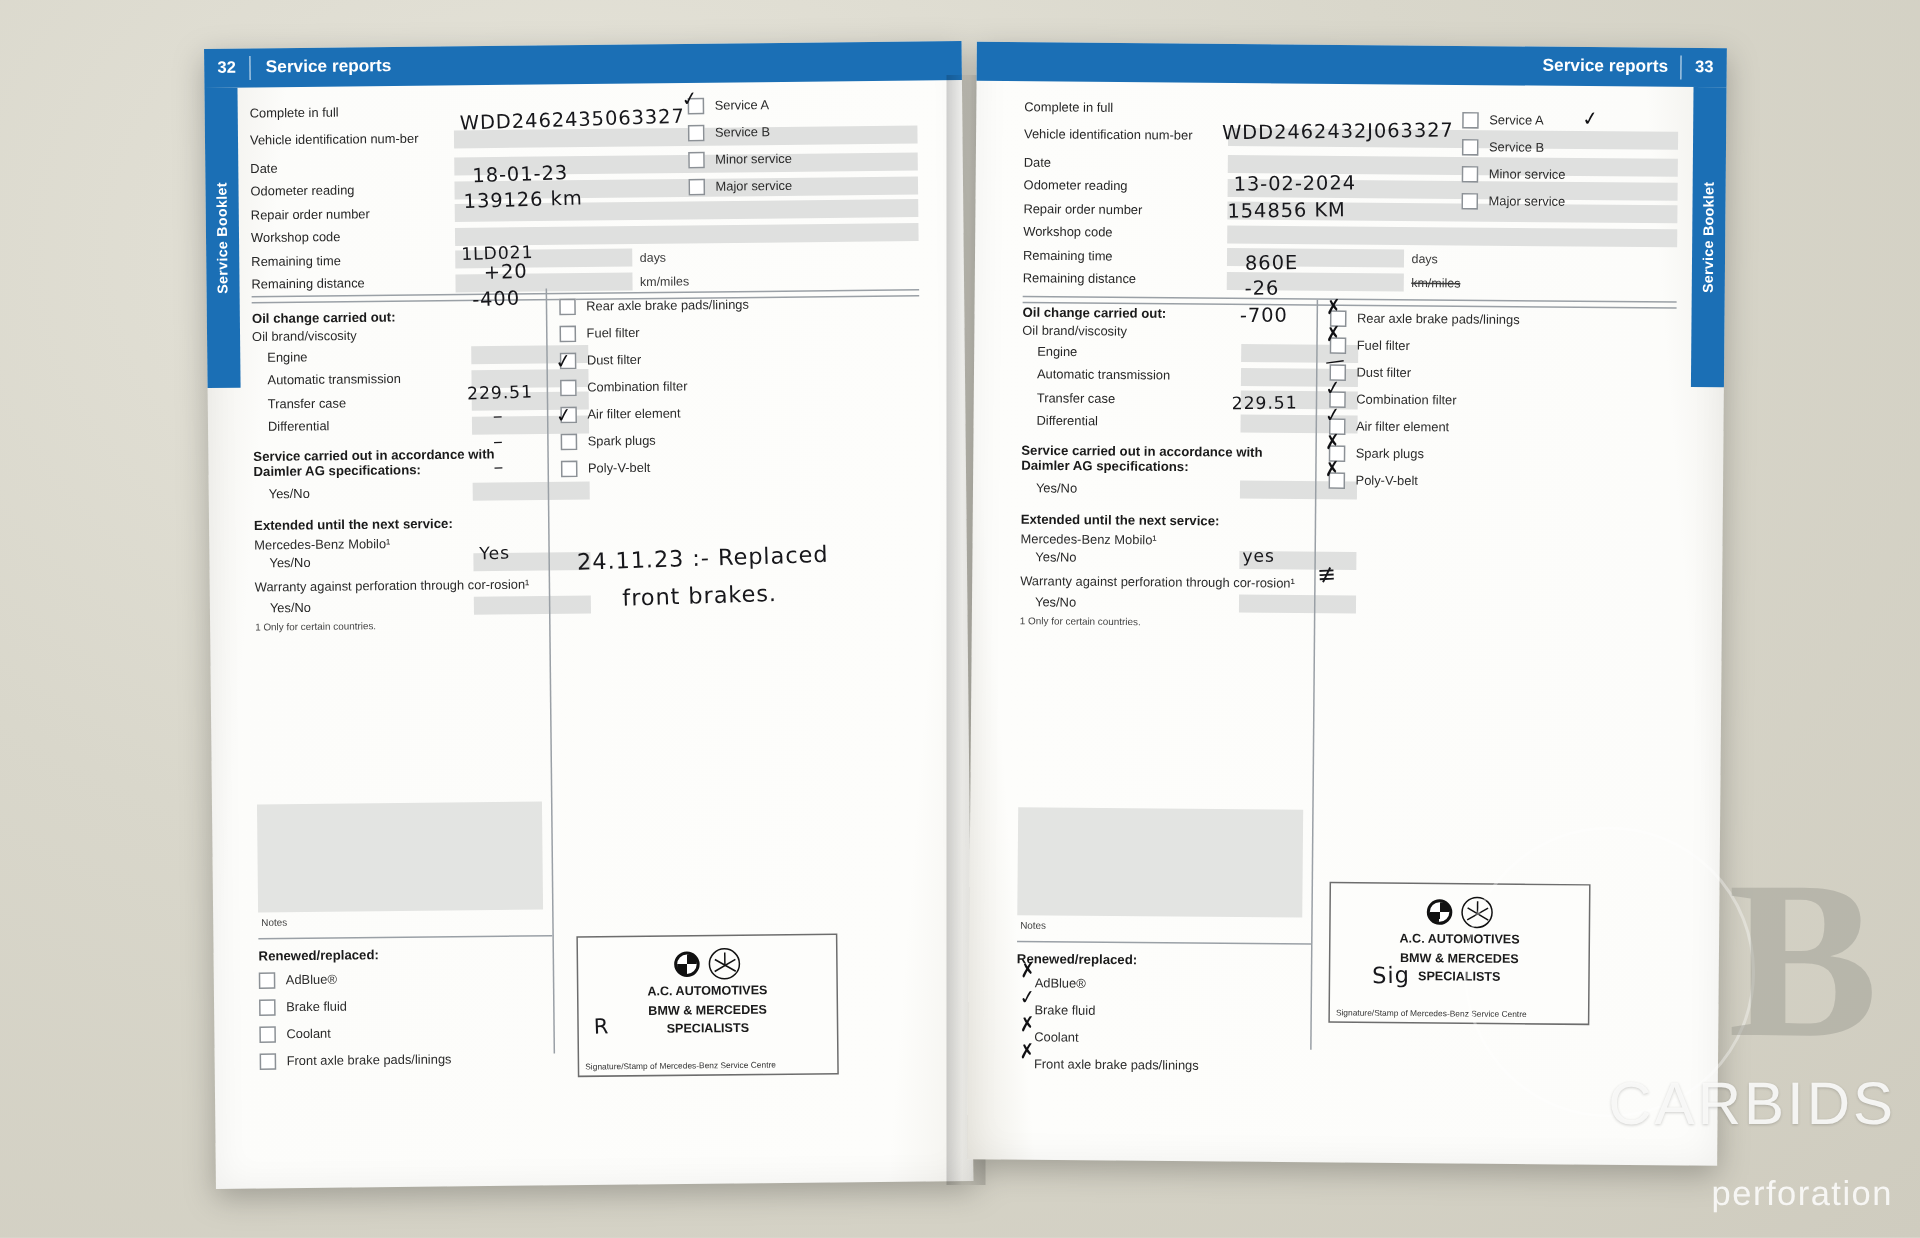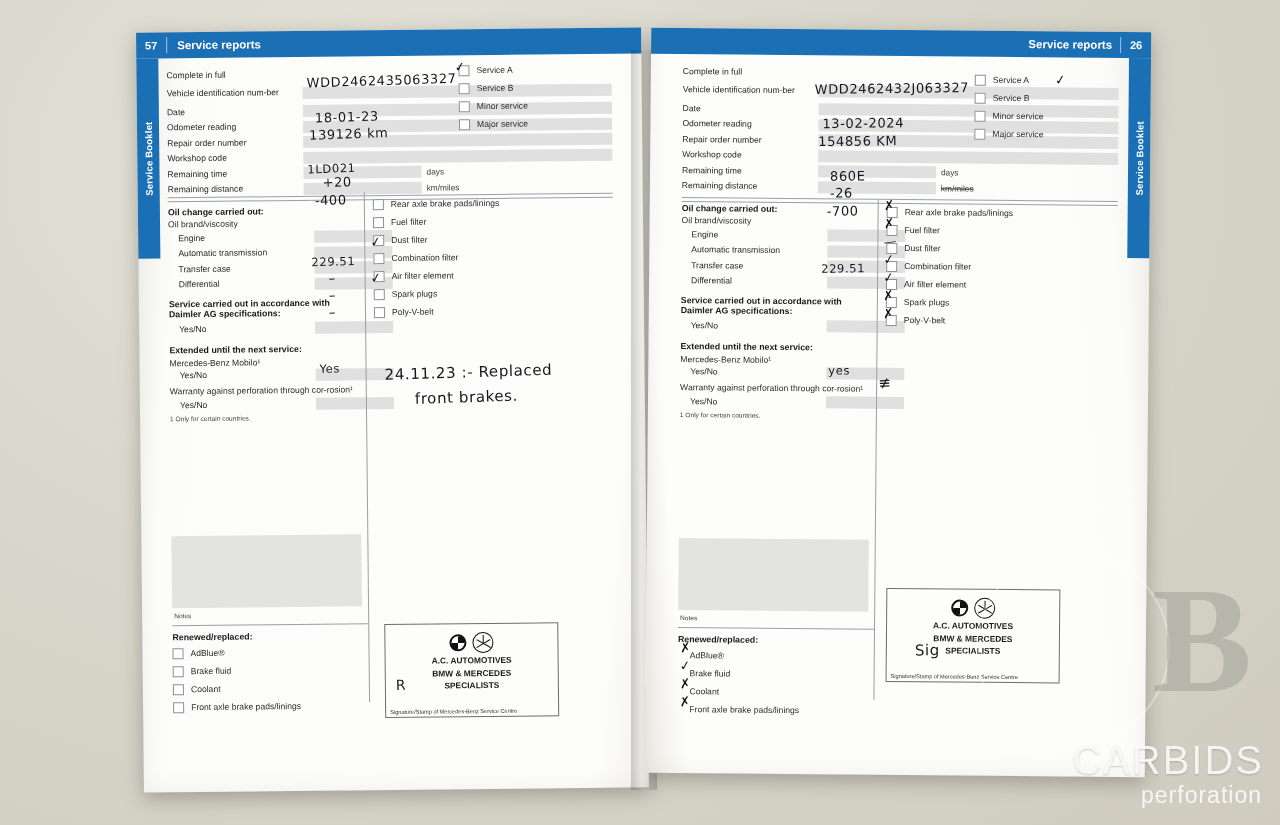--- a/index.html
+++ b/index.html
@@ -135,21 +135,21 @@
   
   .wm{
     position:absolute;right:10px;bottom:10px;width:330px;height:250px;
     color:rgba(120,120,115,.30);pointer-events:none;
   }
   .wm .bb{
     position:absolute;right:18px;top:0;font-size:150px;font-weight:bold;
     font-family:"Liberation Serif",serif;color:rgba(150,150,143,.45);line-height:1;
   }
   .wm .t1{
-    position:absolute;right:6px;bottom:32px;font-size:40px;letter-spacing:2px;
+    position:absolute;right:6px;bottom:56px;font-size:40px;letter-spacing:2px;
     color:rgba(250,250,248,.92);font-weight:normal;
     text-shadow:0 1px 2px rgba(0,0,0,.18);
   }
   .wm .t2{
     position:absolute;right:8px;bottom:6px;font-size:23px;letter-spacing:1px;
     color:rgba(250,250,248,.92);
   }
   .wmcircle{
     position:absolute;right:100px;bottom:70px;width:190px;height:190px;border-radius:50%;
     border:2px solid rgba(255,255,255,.35);
@@ -158,21 +158,21 @@
 </head>
 <body>
 
 <div id="photo">
 
   <div class="booklet">
 
     <div class="page left">
 
       <div class="hdr">
-        <div class="pg">57</div>
+        <div class="pg">32</div>
         <div class="sep"></div>
         <div class="ttl" style="padding-left:10px">Service reports</div>
       </div>
 
       <div class="vtab l">
         <span>Service Booklet</span>
       </div>
 
       <div class="content">
 
@@ -363,21 +363,21 @@
       </div>
     </div>
 
     <div class="spine"></div>
 
     <div class="page right">
 
       <div class="hdr rightbar">
         <div class="ttl">Service reports</div>
         <div class="sep"></div>
-        <div class="pg">26</div>
+        <div class="pg">33</div>
       </div>
 
       <div class="vtab r">
         <span>Service Booklet</span>
       </div>
 
       <div class="content">
 
         <div class="block" style="padding-top:2px;">
           <div class="row">

